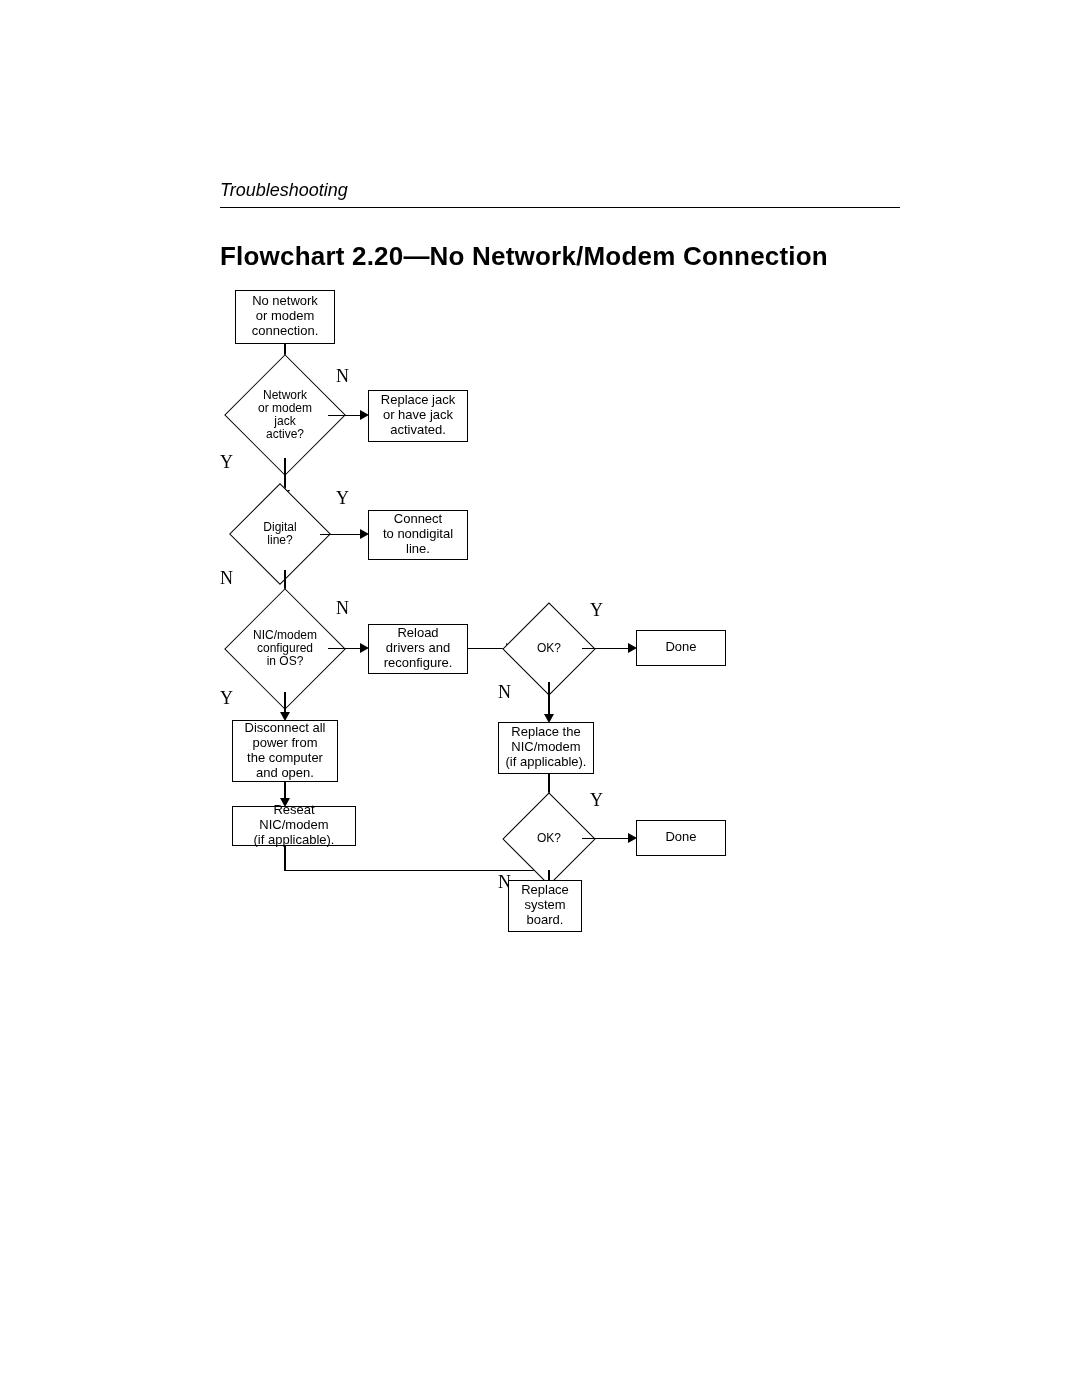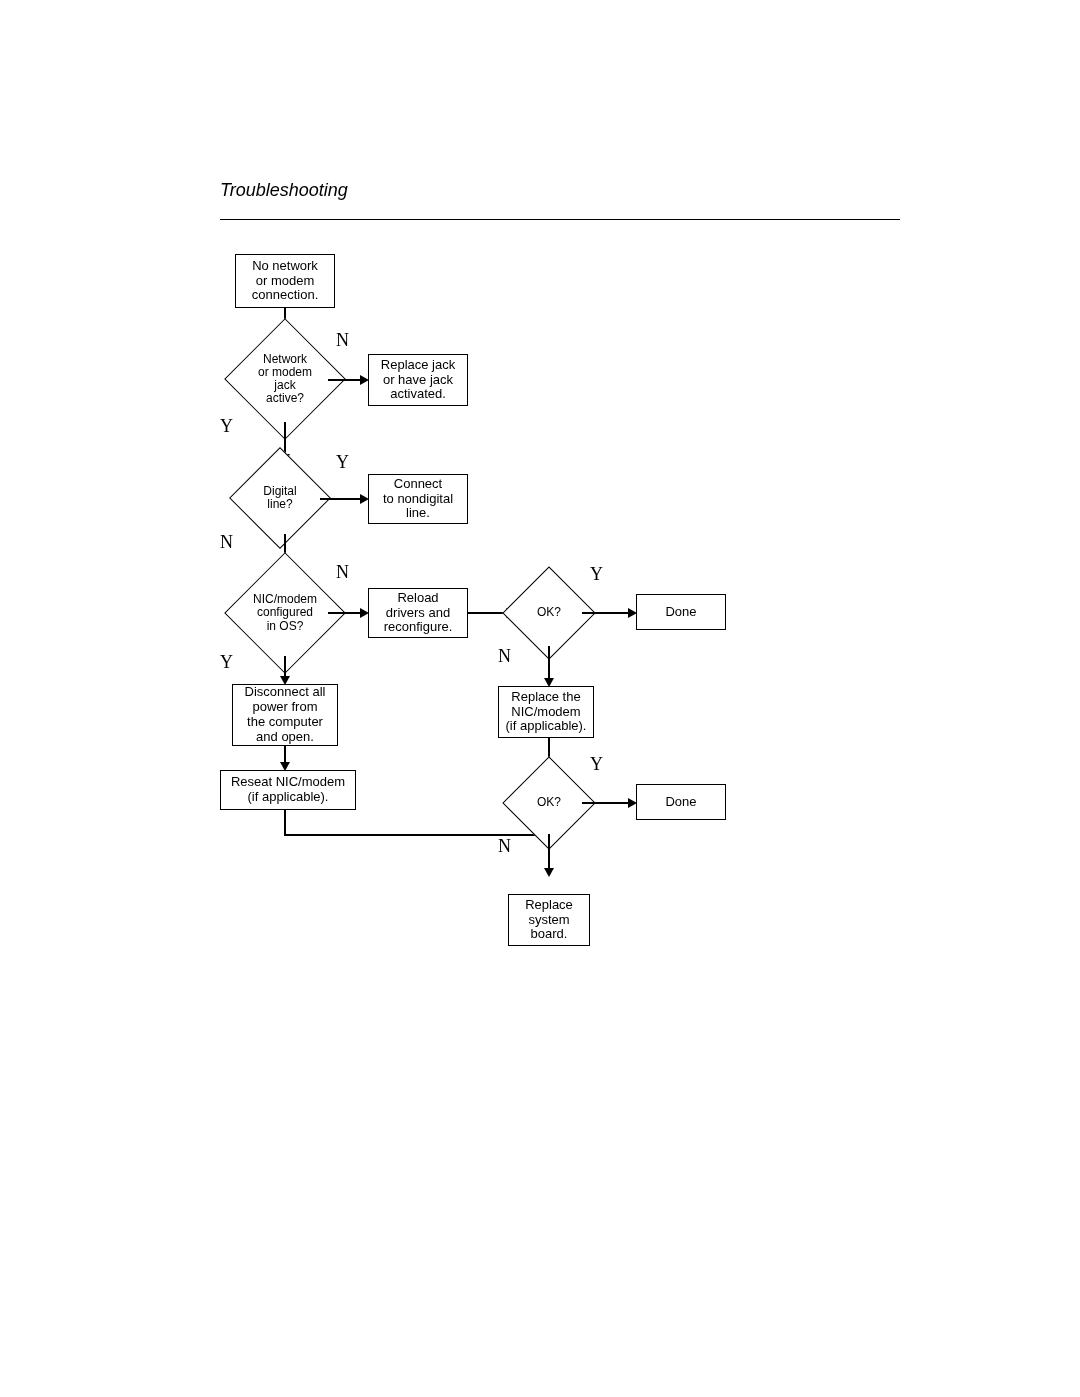--- a/index.html
+++ b/index.html
@@ -8,21 +8,21 @@
     box-sizing:border-box;
     padding:180px 180px 100px 220px;
     font-family:"Helvetica Neue",Helvetica,Arial,sans-serif;
     color:#000;
     position:relative;
   }
   .header-line{
     font-style:italic;
     font-size:18px;
     border-bottom:1.5px solid #000;
-    padding-bottom:18px;
+    padding-bottom:6px;
     margin-bottom:34px;
   }
   .title{
     font-size:26px;
     font-weight:700;
     line-height:1.15;
     letter-spacing:0.2px;
     margin-bottom:18px;
   }
   .flow{
@@ -90,20 +90,21 @@
     font-style:italic;font-size:18px;
   }
 </style>
 </head>
 <body>
 
 <div class="page">
 
   <div class="header-line">Troubleshooting</div>
 
+  <div class="title">Flowchart 2.20—No Network/Modem Connection</div>
 
   <div class="flow">
 
     <div class="box" style="left:15px;top:0;width:100px;height:54px">No network<br>or modem<br>connection.</div>
     <div class="vline" style="left:64px;top:54px;height:22px"></div>
     <div class="ahead-down" style="left:59.5px;top:74px"></div>
 
     <div class="diamond" style="left:22px;top:82px;width:86px;height:86px">
       <div class="shape"></div>
         <div class="txt">Network<br>or modem jack<br>active?</div>
@@ -153,21 +154,21 @@
     <div class="hline" style="left:362px;top:358px;width:50px"></div>
     <div class="ahead-right" style="left:408px;top:353.5px"></div>
     <div class="box" style="left:416px;top:340px;width:90px;height:36px">Done</div>
 
     <div class="vline" style="left:64px;top:402px;height:22px"></div>
     <div class="ahead-down" style="left:59.5px;top:422px"></div>
     <div class="box" style="left:12px;top:430px;width:106px;height:62px">Disconnect all<br>power from<br>the computer<br>and open.</div>
 
     <div class="vline" style="left:64px;top:492px;height:18px"></div>
     <div class="ahead-down" style="left:59.5px;top:508px"></div>
-    <div class="box" style="left:0px;top:516px;width:136px;height:40px">Reseat NIC/modem<br>(if applicable).</div>
+    <div class="box" style="left:12px;top:516px;width:124px;height:40px">Reseat NIC/modem<br>(if applicable).</div>
 
     <div class="vline" style="left:328px;top:392px;height:34px"></div>
     <div class="ahead-down" style="left:323.5px;top:424px"></div>
     <div class="box" style="left:278px;top:432px;width:96px;height:52px">Replace the<br>NIC/modem<br>(if applicable).</div>
 
     <div class="vline" style="left:64px;top:556px;height:24px"></div>
     <div class="hline" style="left:64px;top:580px;width:265px"></div>
 
     <div class="vline" style="left:328px;top:484px;height:26px"></div>
     <div class="ahead-down" style="left:323.5px;top:508px"></div>
@@ -176,17 +177,17 @@
         <div class="txt">OK?</div>
     </div>
     <div class="label" style="left:370px;top:500px">Y</div>
     <div class="label" style="left:278px;top:582px">N</div>
     <div class="hline" style="left:362px;top:548px;width:50px"></div>
     <div class="ahead-right" style="left:408px;top:543.5px"></div>
     <div class="box" style="left:416px;top:530px;width:90px;height:36px">Done</div>
 
     <div class="vline" style="left:328px;top:580px;height:36px"></div>
     <div class="ahead-down" style="left:323.5px;top:614px"></div>
-    <div class="box" style="left:288px;top:640px;width:82px;height:52px">Replace<br>system<br>board.</div>
+    <div class="box" style="left:288px;top:590px;width:74px;height:52px">Replace<br>system<br>board.</div>
 
   </div>
 
 </div>
 
 </body></html>

